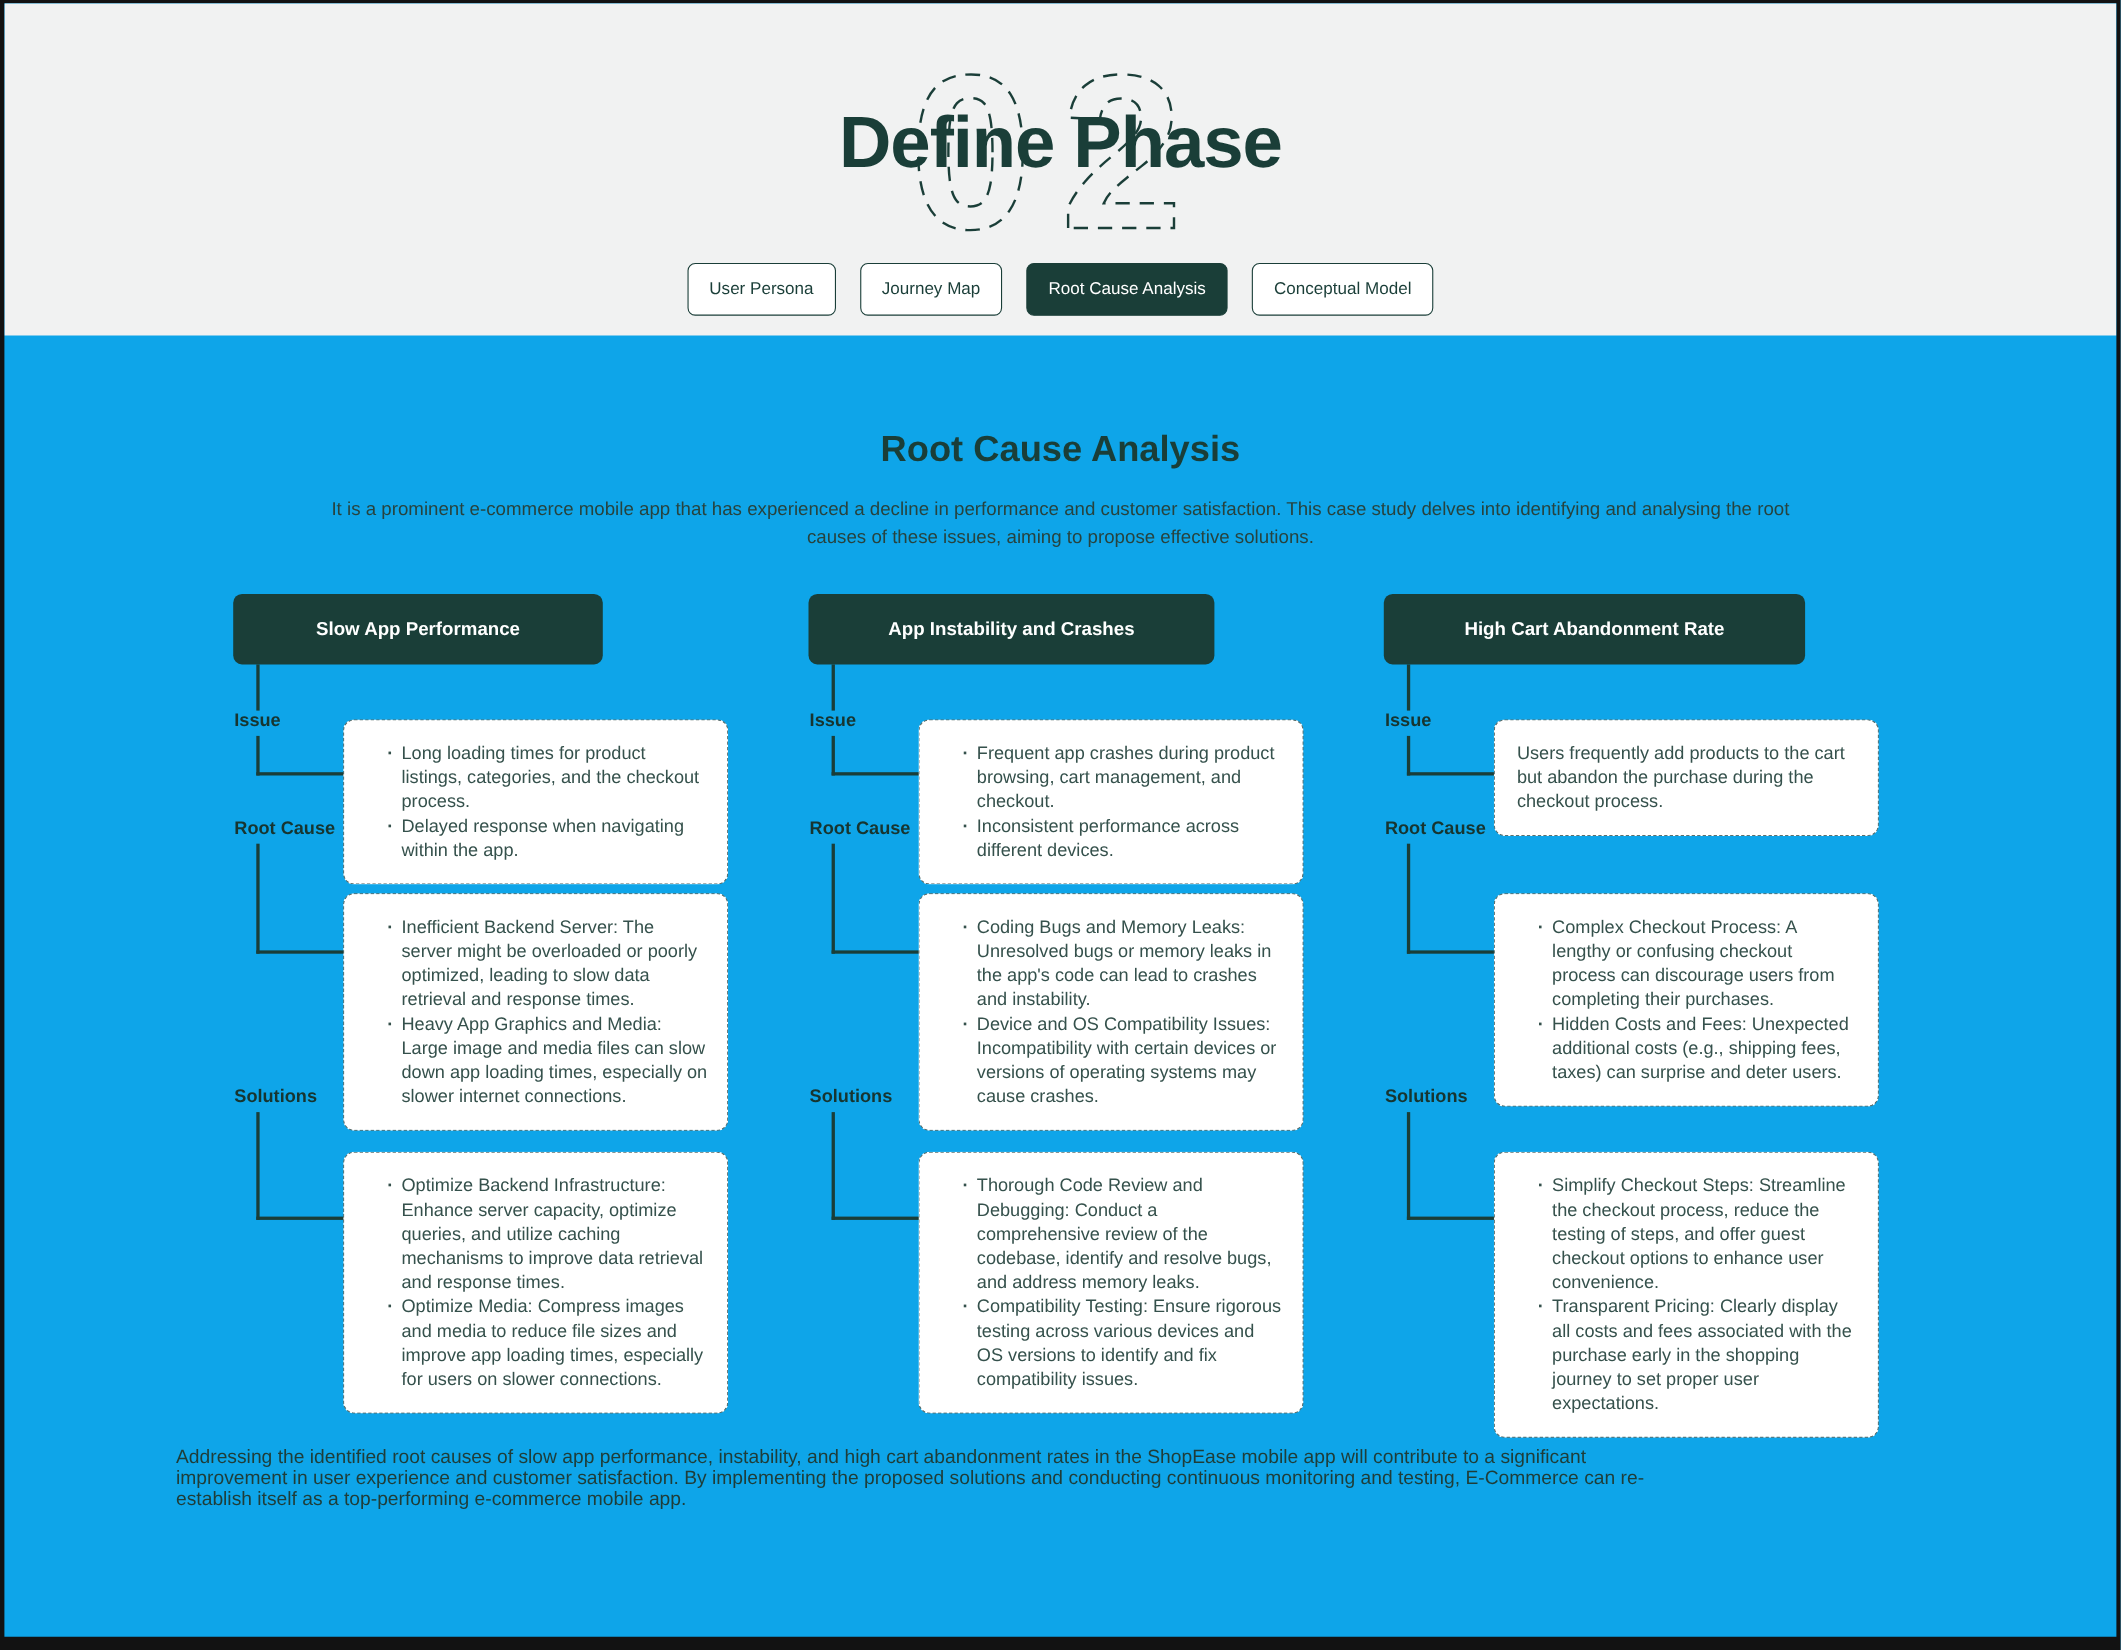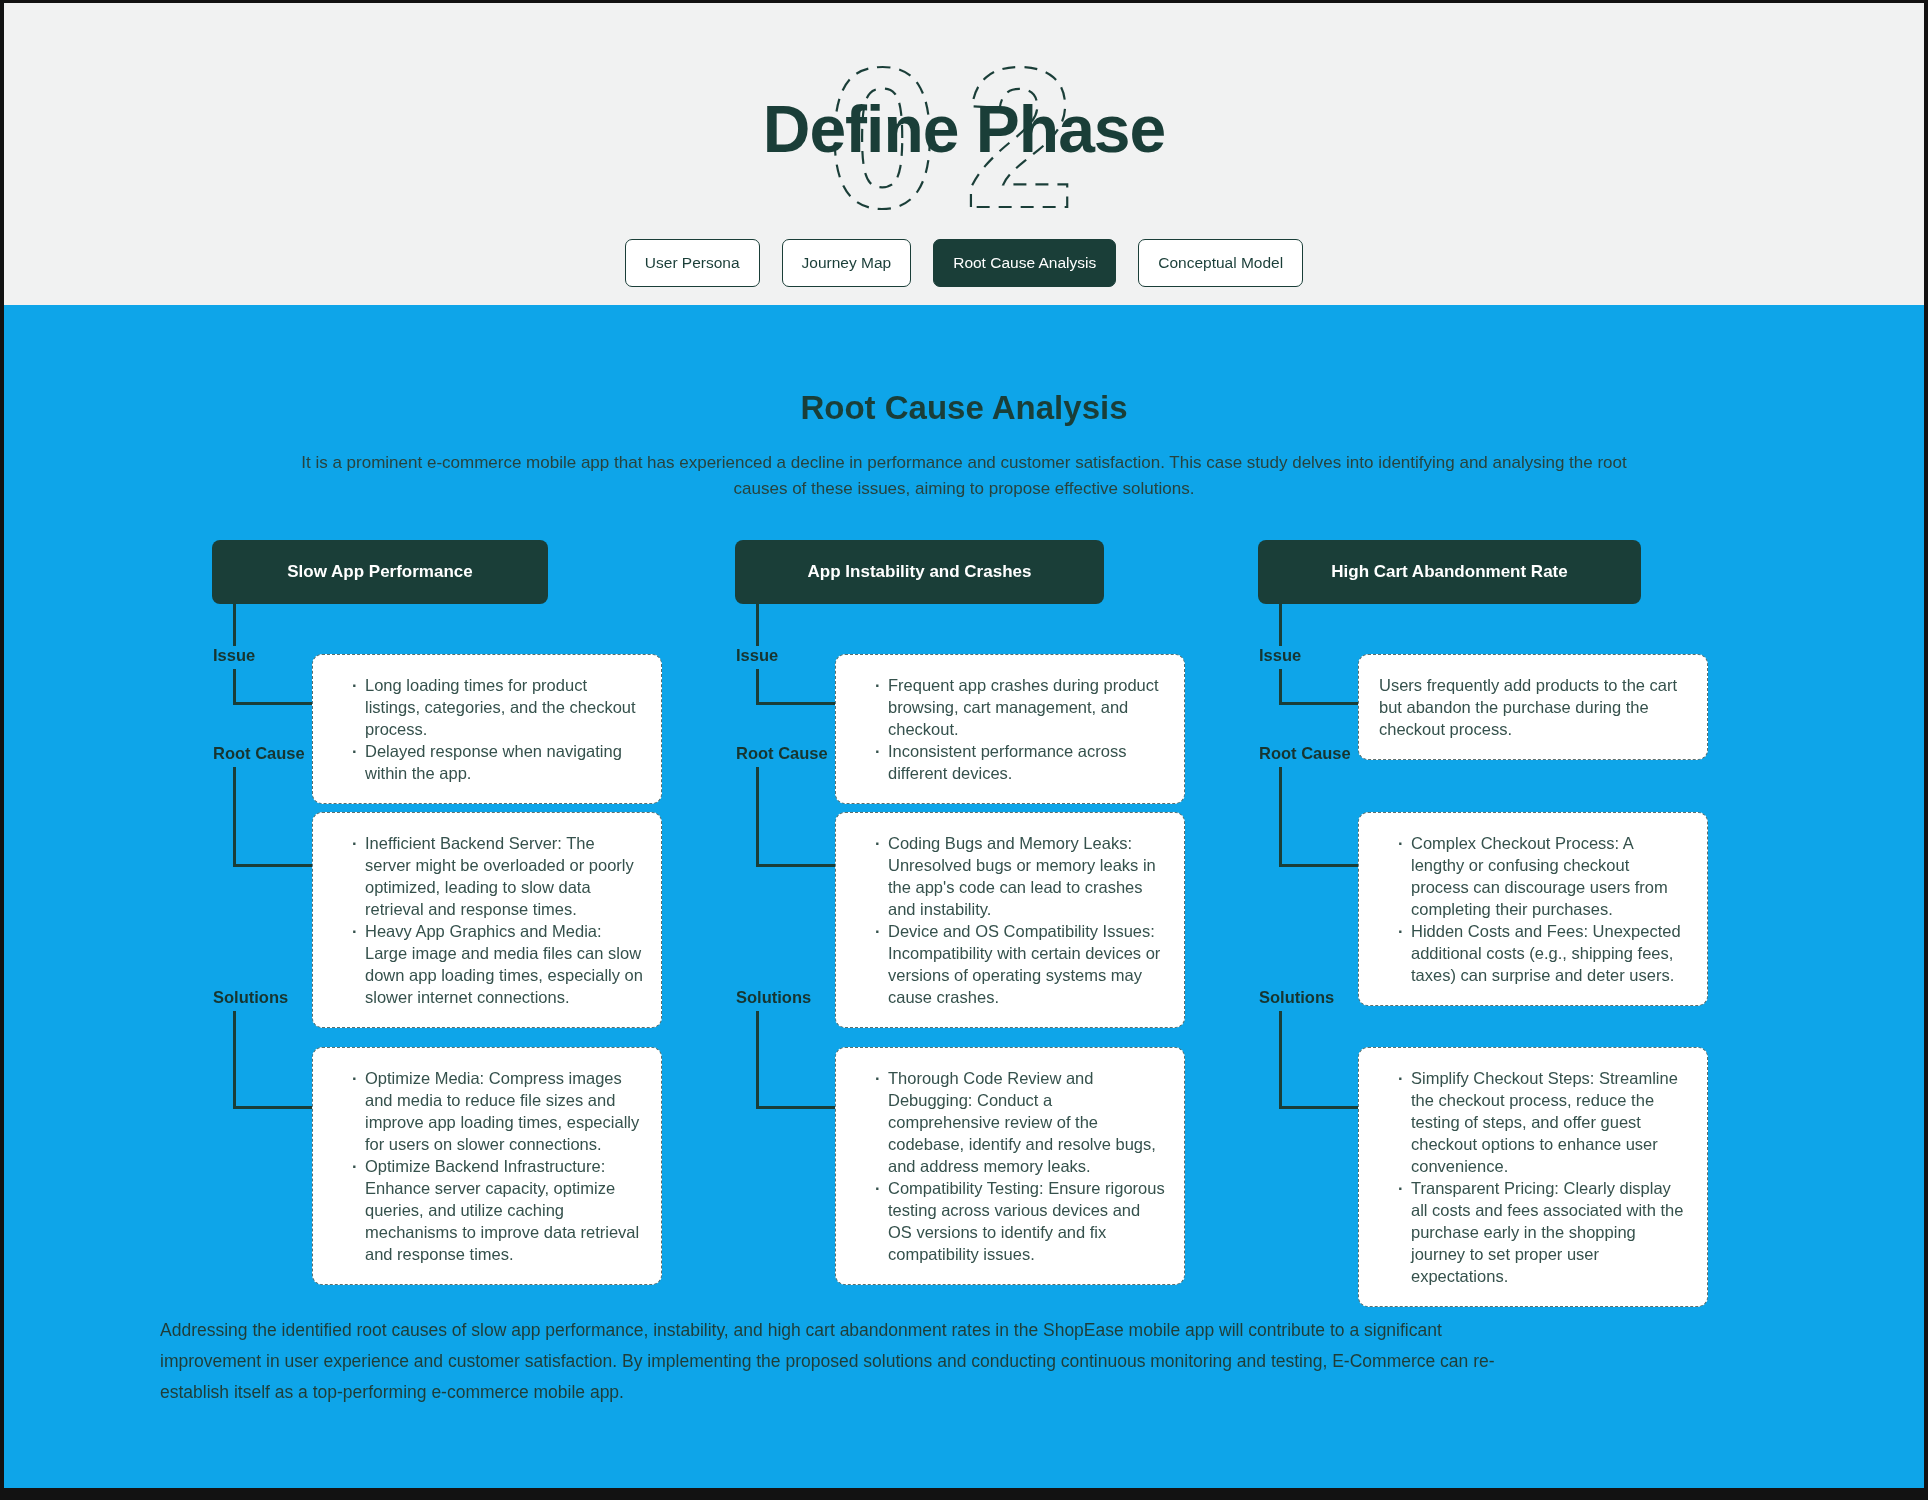--- a/index.html
+++ b/index.html
@@ -120,21 +120,21 @@
   .dashed-box li { position: relative; margin: 0; }
   .dashed-box li::before {
     content: "\00b7"; font-weight: 700;
     position: absolute; left: -13px; top: 0;
   }
   .dashed-box p { margin: 0; }
 
   .conclusion {
     position: absolute; top: 1312px; left: 156px;
     width: 1352px;
-    font-size: 17.5px; line-height: 31px; color: #1f3d38;
+    font-size: 17.5px; line-height: 19px; color: #1f3d38;
   }
 </style>
 </head>
 <body>
 
 <div class="frame">
 
   <div class="header-bg"></div>
 
   <svg class="numerals" width="560" height="220" viewBox="0 0 560 220">
@@ -171,22 +171,22 @@
         <div class="dashed-box box-root-cause">
           <ul>
             <li>Inefficient Backend Server: The server might be overloaded or poorly optimized, leading to slow data retrieval and response times.</li>
             <li>Heavy App Graphics and Media: Large image and media files can slow down app loading times, especially on slower internet connections.</li>
           </ul>
         </div>
         <div class="row-label label-solutions">Solutions</div>
         <div class="elbow e3"></div>
         <div class="dashed-box box-solutions">
           <ul>
+            <li>Optimize Backend Infrastructure: Enhance server capacity, optimize queries, and utilize caching mechanisms to improve data retrieval and response times.</li>
             <li>Optimize Media: Compress images and media to reduce file sizes and improve app loading times, especially for users on slower connections.</li>
-            <li>Optimize Backend Infrastructure: Enhance server capacity, optimize queries, and utilize caching mechanisms to improve data retrieval and response times.</li>
           </ul>
         </div>
       </div>
       <div class="column c2">
         <div class="col-header">App Instability and Crashes</div>
         <div class="stem"></div>
         <div class="row-label label-issue">Issue</div>
         <div class="elbow e1"></div>
         <div class="dashed-box box-issue">
           <ul>

